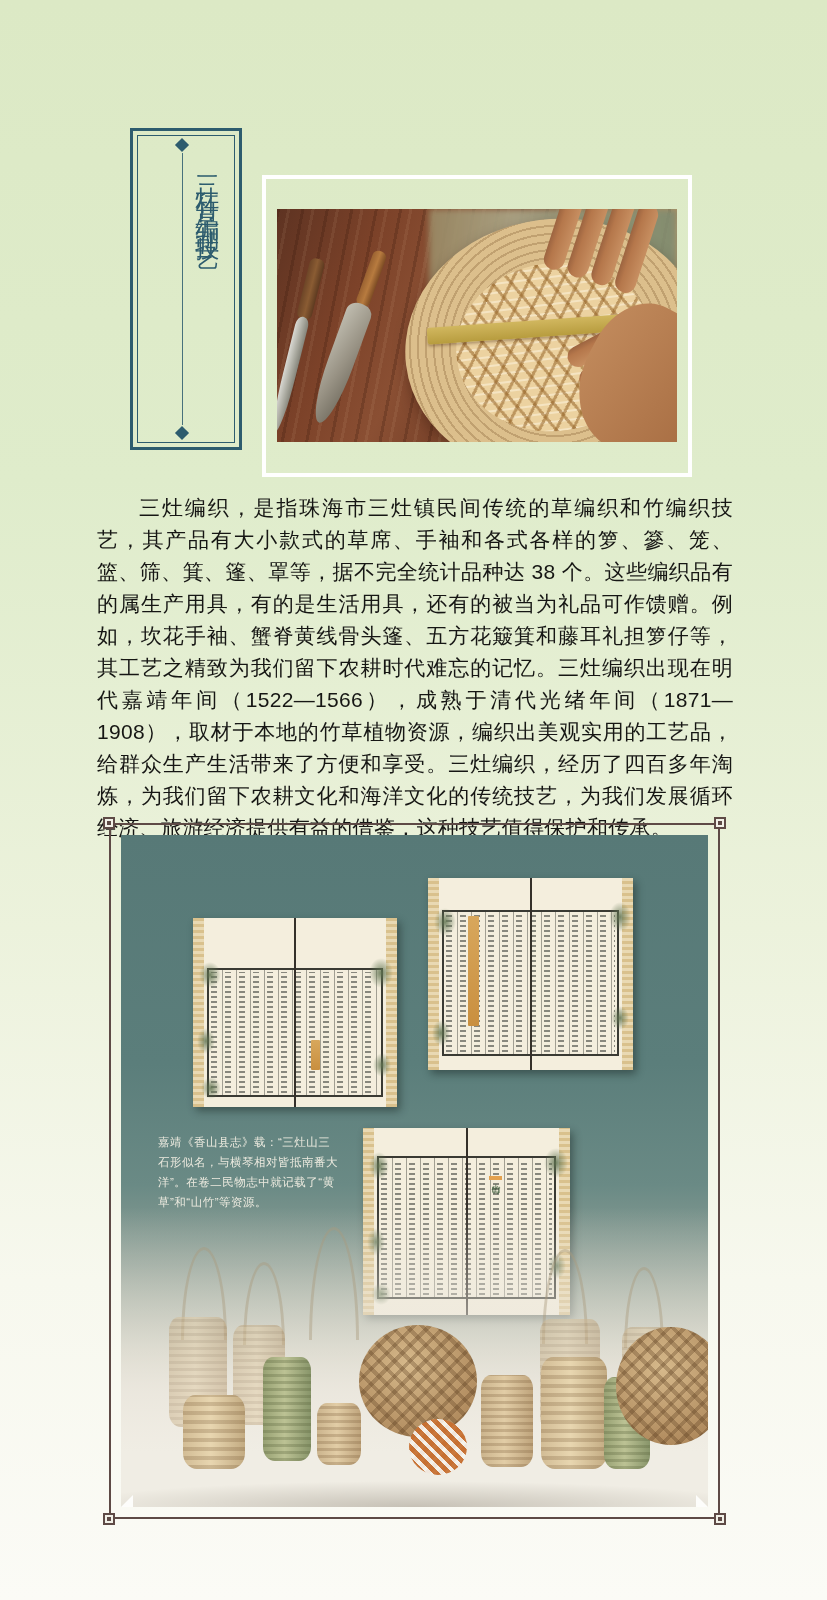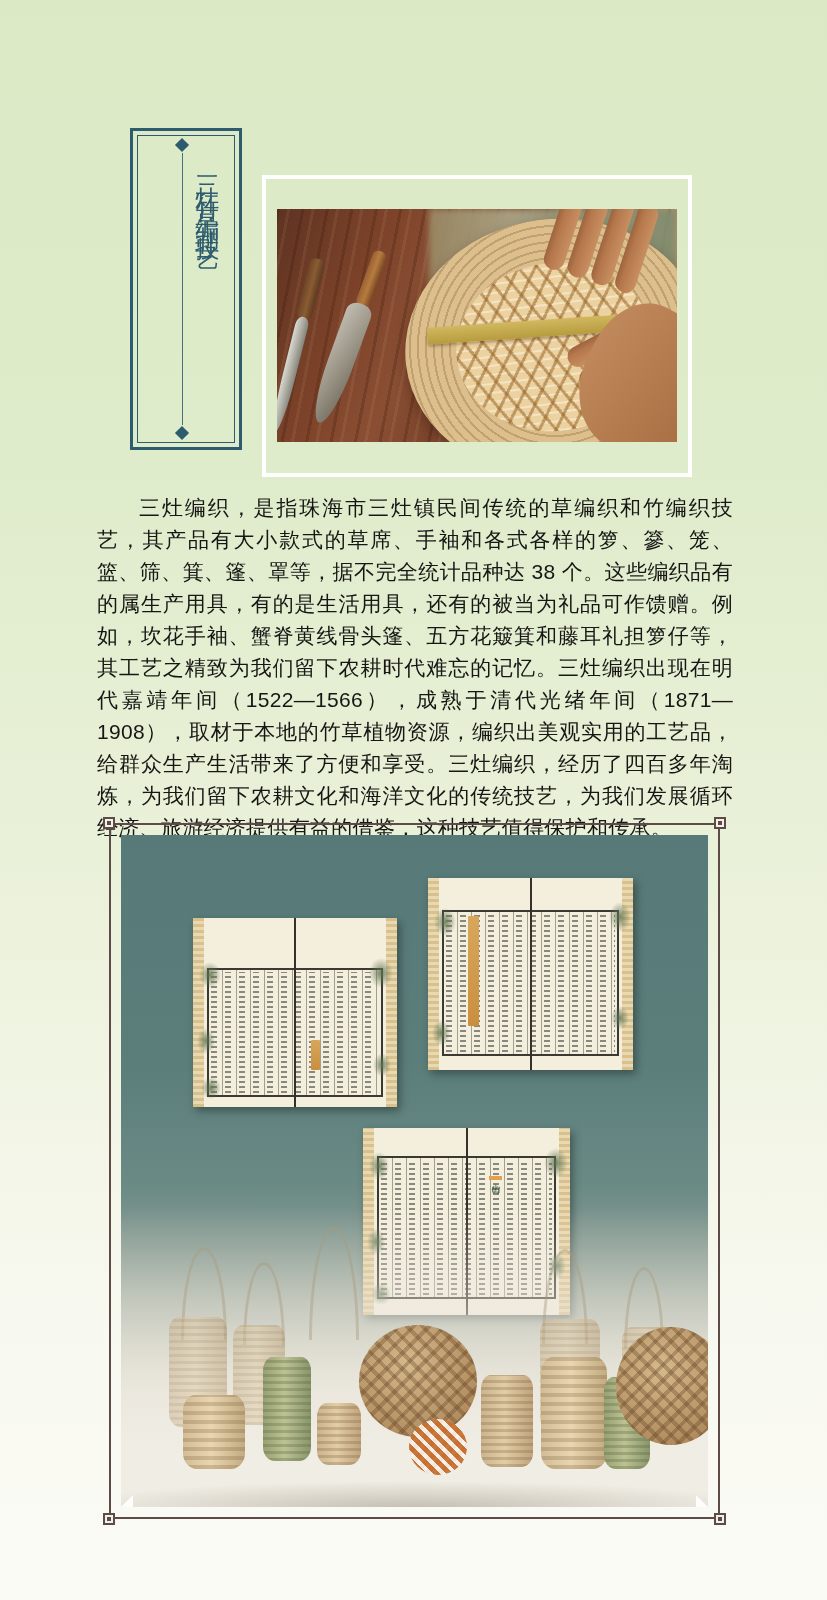--- a/index.html
+++ b/index.html
@@ -192,20 +192,24 @@
         <span class="edge r"></span>
         <div class="btext" style="left:14px;right:14px;top:32px;bottom:14px;"></div>
         <span class="spine"></span>
         <span class="slip" style="left:40px;top:38px;width:11px;height:110px;"></span>
         <span class="stain" style="left:6px;top:30px;width:22px;height:28px;"></span>
         <span class="stain" style="right:2px;top:24px;width:22px;height:30px;"></span>
         <span class="stain" style="left:4px;bottom:24px;width:18px;height:26px;"></span>
         <span class="stain" style="right:4px;bottom:40px;width:18px;height:24px;"></span>
       </div>
 
+      <div class="caption" style="left:37px;top:297px;width:180px;">嘉靖《香山县志》载：“三灶山三
+石形似名，与横琴相对皆抵南番大
+洋”。在卷二民物志中就记载了“黄
+草”和“山竹”等资源。</div>
 
       <div class="book" style="left:242px;top:293px;width:207px;height:187px;">
         <span class="edge l"></span>
         <span class="edge r"></span>
         <div class="btext" style="left:14px;right:14px;top:28px;bottom:16px;"></div>
         <span class="spine"></span>
         <span class="hl-chip" style="left:126px;top:48px;">山竹</span>
         <span class="stain" style="left:6px;top:24px;width:20px;height:28px;"></span>
         <span class="stain" style="right:2px;top:20px;width:24px;height:30px;"></span>
         <span class="stain" style="left:4px;top:100px;width:18px;height:28px;"></span>

